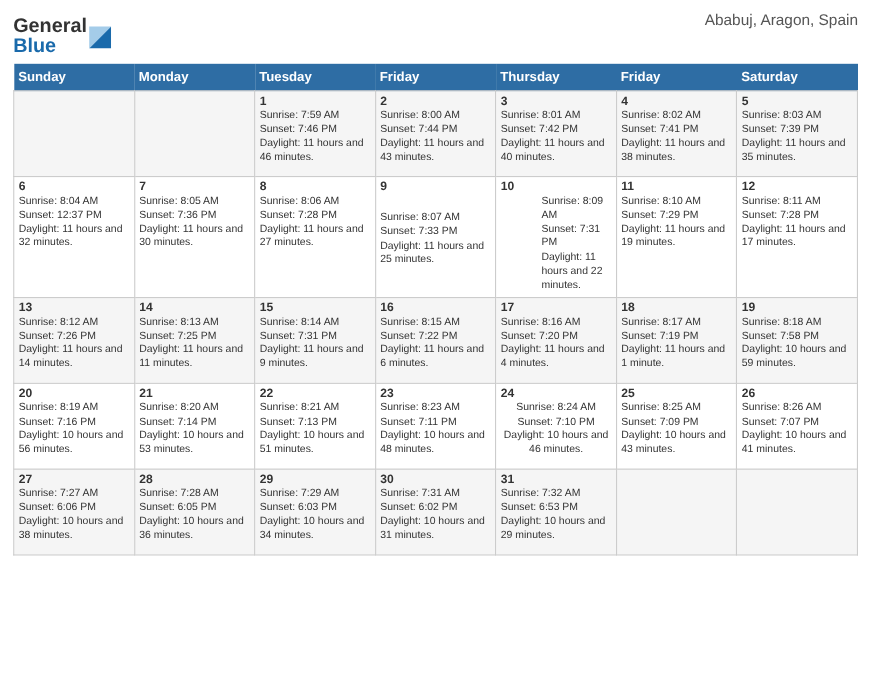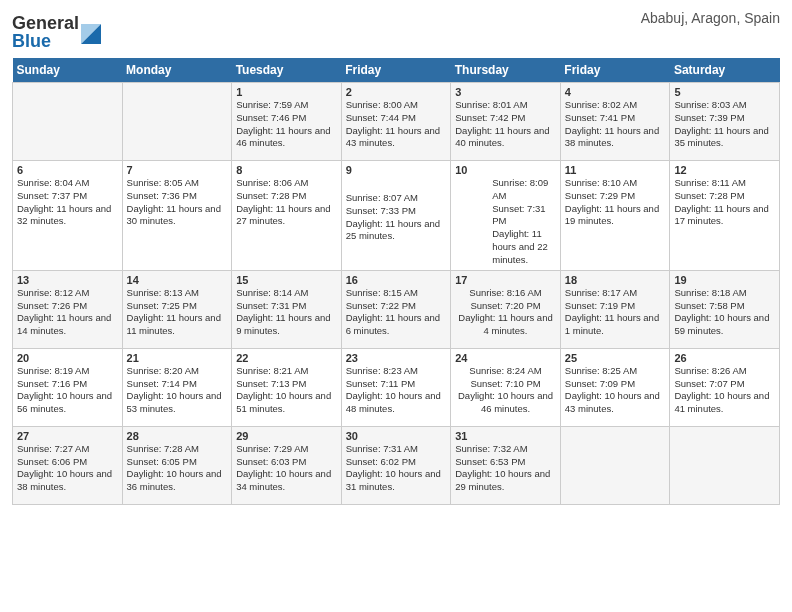--- a/index.html
+++ b/index.html
@@ -160,21 +160,21 @@
             <span class="day-num">5</span>
             <div class="day-info" style="white-space: pre-wrap;">Sunrise: 8:03 AM
 Sunset: 7:39 PM
 Daylight: 11 hours and 35 minutes.</div>
           </td>
         </tr>
         <tr>
           <td>
             <span class="day-num">6</span>
             <div class="day-info" style="white-space: pre-wrap;">Sunrise: 8:04 AM
-Sunset: 7:37 PM
+Sunset: 12:37 PM
 Daylight: 11 hours and 32 minutes.</div>
           </td>
           <td>
             <span class="day-num">7</span>
             <div class="day-info" style="white-space: pre-wrap;">Sunrise: 8:05 AM
 Sunset: 7:36 PM
 Daylight: 11 hours and 30 minutes.</div>
           </td>
           <td>
             <span class="day-num">8</span>
@@ -227,21 +227,21 @@
 Daylight: 11 hours and 9 minutes.</div>
           </td>
           <td>
             <span class="day-num">16</span>
             <div class="day-info" style="white-space: pre-wrap;">Sunrise: 8:15 AM
 Sunset: 7:22 PM
 Daylight: 11 hours and 6 minutes.</div>
           </td>
           <td>
             <span class="day-num">17</span>
-            <div class="day-info" style="white-space: pre-wrap; text-align: center;">Sunrise: 8:16 AM
+            <div class="day-info" style="white-space: pre-wrap;">Sunrise: 8:16 AM
 Sunset: 7:20 PM
 Daylight: 11 hours and 4 minutes.</div>
           </td>
           <td>
             <span class="day-num">18</span>
             <div class="day-info" style="white-space: pre-wrap;">Sunrise: 8:17 AM
 Sunset: 7:19 PM
 Daylight: 11 hours and 1 minute.</div>
           </td>
           <td>

